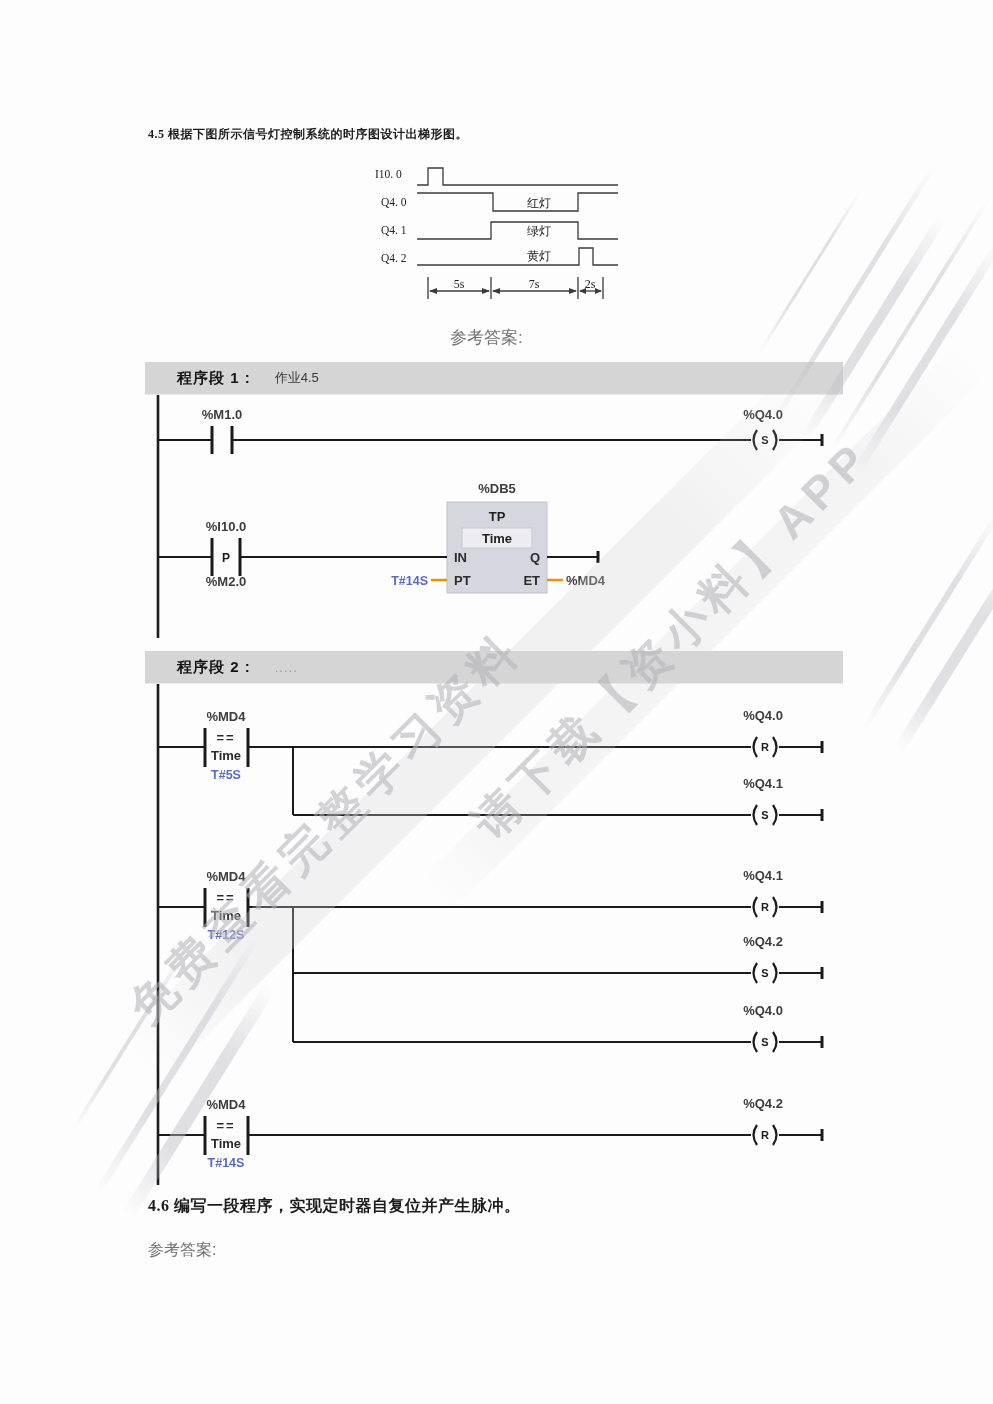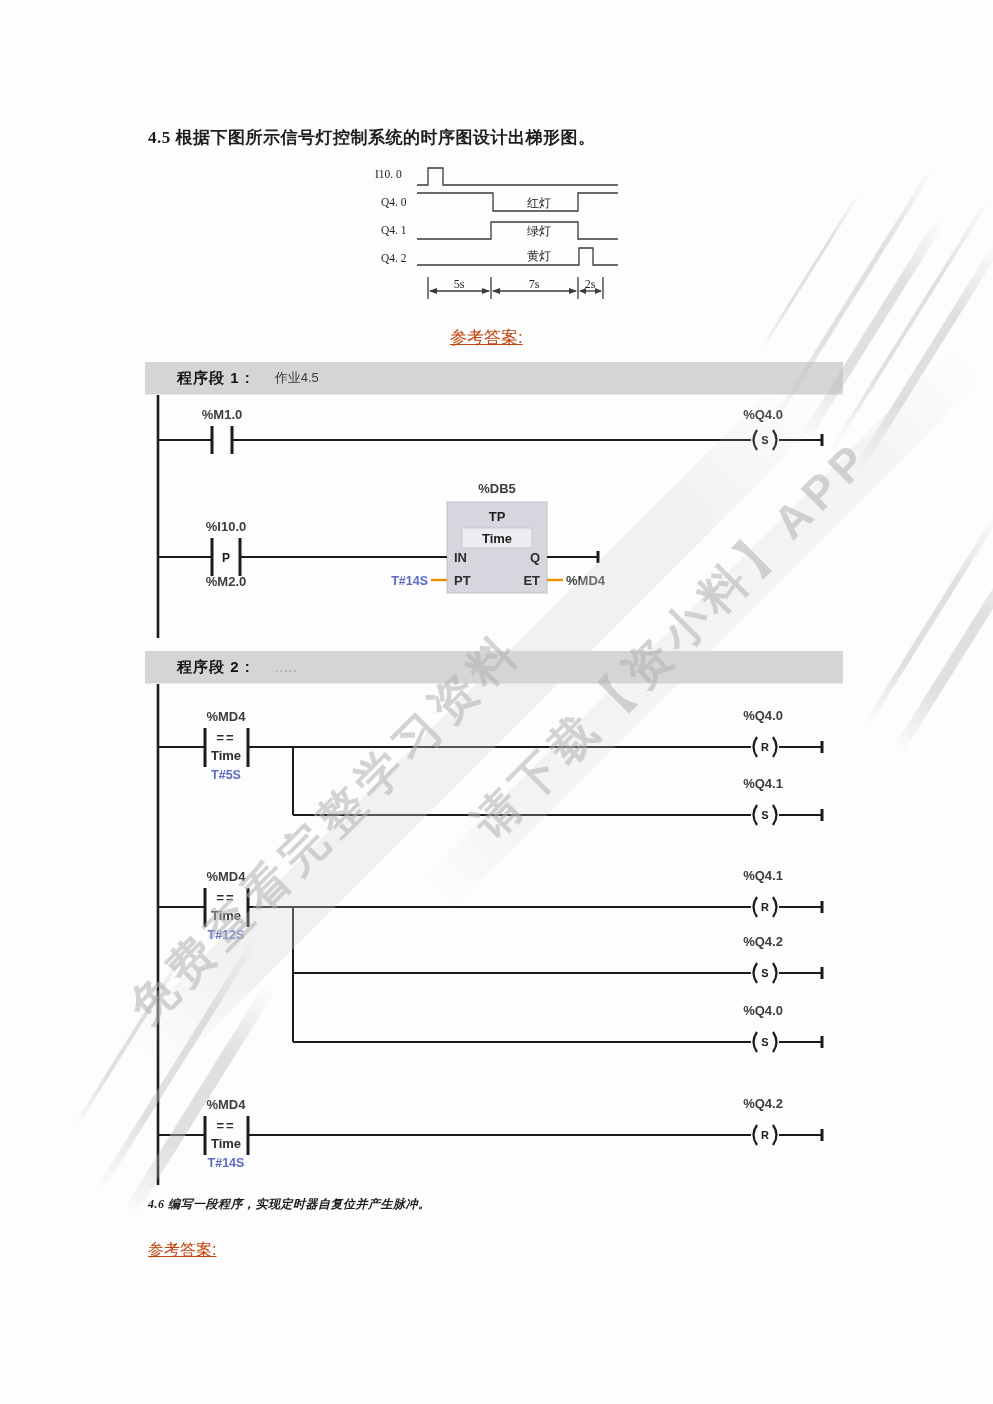--- a/index.html
+++ b/index.html
@@ -1,21 +1,21 @@
 <!DOCTYPE html>
 <html><head>
 <meta charset="utf-8">
 <style>
   html,body{margin:0;padding:0;}
   body{width:993px;height:1404px;position:relative;background:#fdfdfd;
        font-family:"Liberation Sans",sans-serif;color:#1c1c1c;overflow:hidden;}
   .abs{position:absolute;}
   
-  .q-title{font-family:"Liberation Serif",serif;font-weight:700;font-size:17px;letter-spacing:.5px;}
-  .ans-label{font-size:16px;color:#c2410c;text-decoration:underline;}
+  .q-title{font-family:"Liberation Serif",serif;font-weight:700;font-size:12px;letter-spacing:.5px;}
+  .ans-label{font-size:16px;color:#737373;}
   
   .net-header{width:698px;height:32px;background:#d5d5d5;display:flex;align-items:center;
               padding-left:32px;box-sizing:border-box;box-shadow:0 1px 0 rgba(0,0,0,.08);}
   .net-header .t{font-weight:700;font-size:15px;color:#141414;letter-spacing:1px;}
   .net-header .c{font-size:13px;color:#3a3a3a;margin-left:24px;}
   .net-header .c.dots{color:#9a9a9a;letter-spacing:1px;}
   
   text{font-family:"Liberation Sans",sans-serif;}
   .lbl{font-size:13px;font-weight:600;fill:#3d3d3d;}
   .pin{font-size:13px;font-weight:700;fill:#2b2b2b;}
@@ -261,14 +261,14 @@
       <text class="lbl" x="618" y="432" text-anchor="middle">%Q4.2</text>
       <path class="arc" d="M612,449 q-7,10 0,20"></path>
         <path class="arc" d="M628,449 q7,10 0,20"></path>
       <text class="coil-op" x="620" y="463" text-anchor="middle">R</text>
     </g>
     <line class="wire" x1="634" y1="459" x2="677" y2="459"></line>
     <line class="tick" x1="677" y1="453" x2="677" y2="465"></line>
   </g>
 </svg>
 
-<div class="abs q-title" style="left:148px;top:1196px;font-size:12px;font-style:italic;">4.6 编写一段程序，实现定时器自复位并产生脉冲。</div>
+<div class="abs q-title" style="left:148px;top:1196px;font-size:16px;">4.6 编写一段程序，实现定时器自复位并产生脉冲。</div>
 <div class="abs ans-label" style="left:148px;top:1240px;">参考答案:</div>
 
 </body></html>

